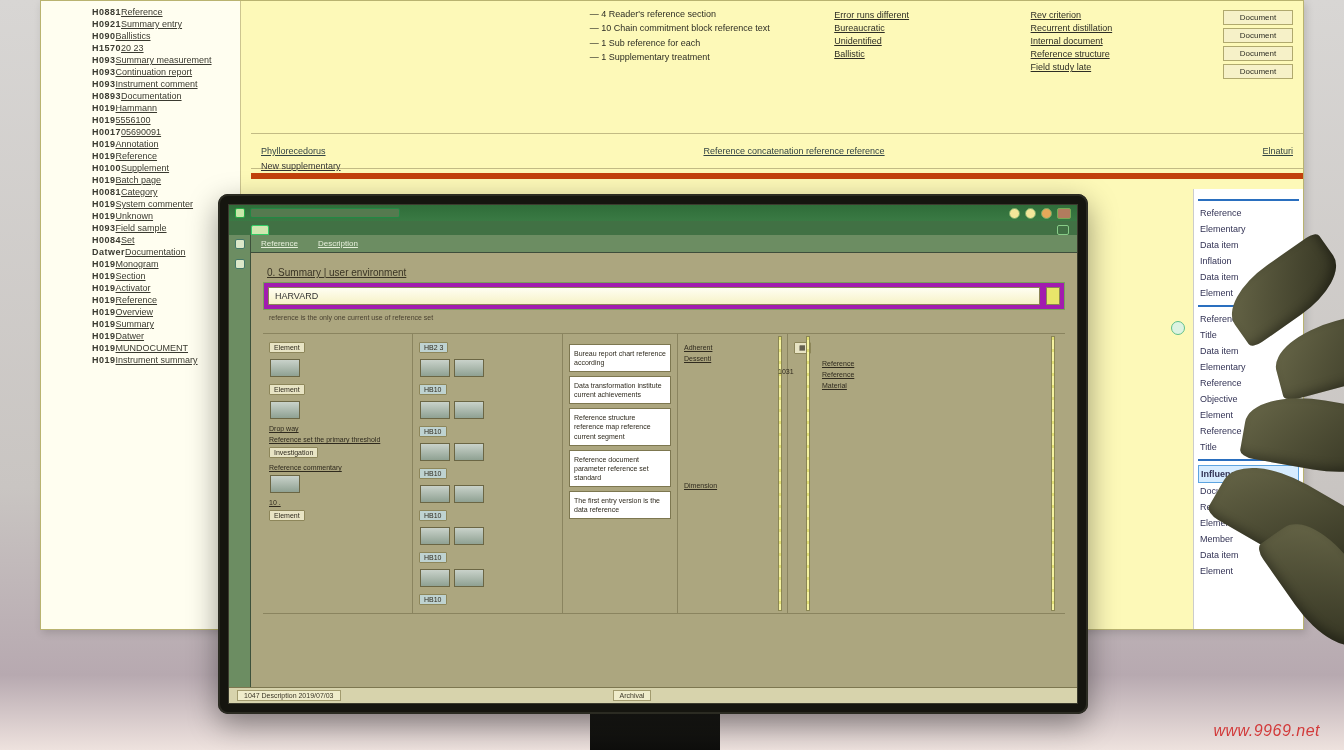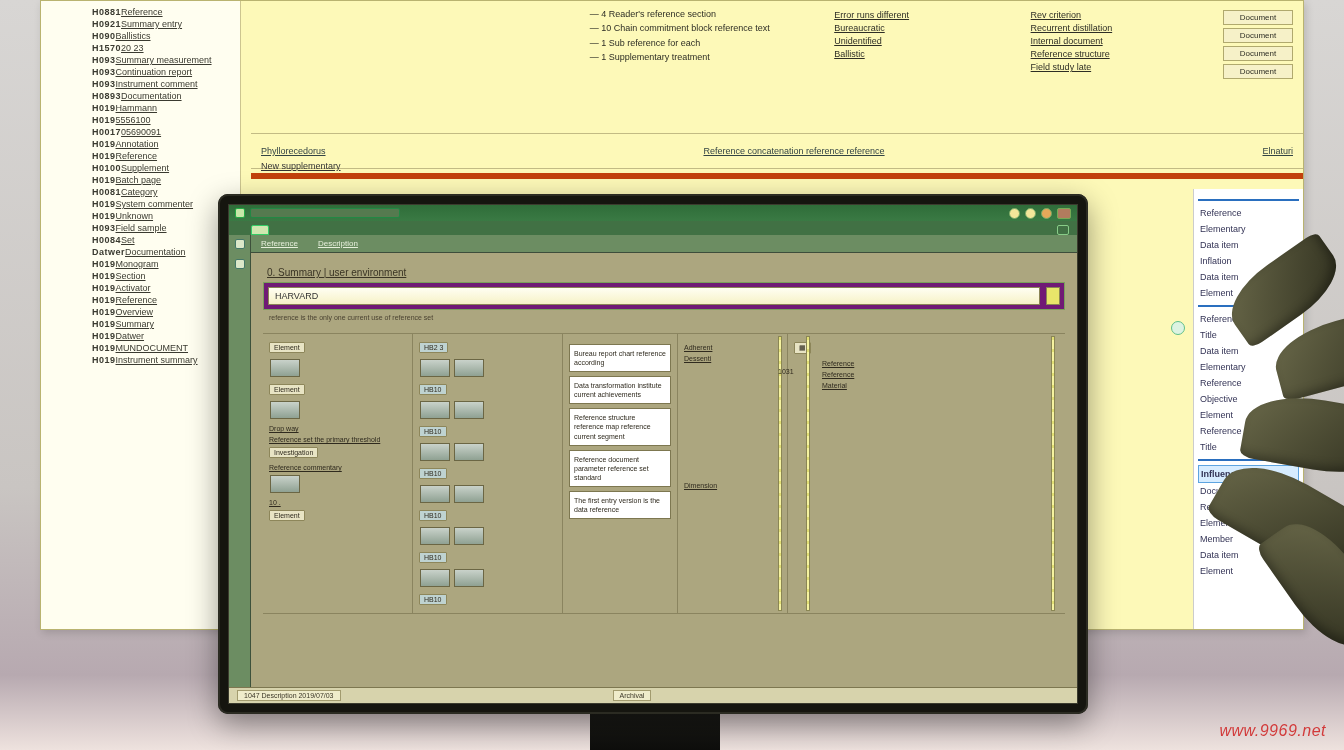--- a/index.html
+++ b/index.html
@@ -65,21 +65,21 @@
              border-right:1px solid #3d513b; display:flex; flex-direction:column; align-items:center; padding-top:4px; gap:10px;}
   .app-side .ic{ width:10px; height:10px; background:#dce7c8; border:1px solid #476; border-radius:2px;}
 
   .toolbar{ position:absolute; left:22px; top:0; right:0; height:18px; background:#6c8d62;
             border-bottom:1px solid #3d4d3b; display:flex; align-items:center; gap:20px;
             padding:0 10px; font-size:8px; color:#e6efdb; text-decoration:underline; filter:blur(.4px);}
   .content{ position:absolute; left:22px; top:18px; right:0; bottom:0; background:#aca67f; padding:8px 12px;}
 
   .section-label{ font-size:10px; color:#3a3424; text-decoration:underline; margin:6px 4px 4px; filter:blur(.5px);}
 
-  .search-wrap{ background:#701a75; border:1px solid #7aa05a; padding:4px; display:flex; gap:6px; align-items:center;}
+  .search-wrap{ background:#a21caf; border:1px solid #7aa05a; padding:4px; display:flex; gap:6px; align-items:center;}
   .search-input{ flex:1; height:18px; background:linear-gradient(#fffef2,#f6f2c7);
                  border:1px solid #8a8456; font-size:9px; padding:0 6px; color:#333; filter:blur(.3px);
                  display:flex; align-items:center;}
   .search-btn{ width:14px; height:18px; background:#e8e66a; border:1px solid #8a8654;}
   .under-hint{ font-size:7px; color:#4a4231; margin:4px 6px 12px; filter:blur(.6px);}
 
   .grid{ display:flex; gap:0; border-top:1px solid #8a845f; border-bottom:1px solid #8a845f; min-height:250px;}
   .col{ border-right:1px solid #8a845f; padding:6px; font-size:7px; color:#2f2a1e;}
   .col:last-child{ border-right:none;}
   .chip{ display:inline-block; background:#e8e4c4; border:1px solid #8d865a; padding:1px 4px;
@@ -97,21 +97,21 @@
   .status{ position:absolute; left:0; right:0; bottom:0; height:16px; background:#d7d3ac;
            border-top:1px solid #7d7750; display:flex; align-items:center; gap:12px;
            padding:0 8px; font-size:7px; color:#3a3526;}
   .status .grp{ background:#efeccb; border:1px solid #a29b6e; padding:1px 6px; filter:blur(.4px);}
   .status .mid{ margin-left:260px;}
 
   
   .plant{ position:absolute; right:-40px; top:230px; width:200px; height:400px; pointer-events:none;}
   .leaf{ position:absolute; border-radius:50% 10% 50% 10%; background:linear-gradient(130deg,#6a694a,#2f2f1e);
          box-shadow:inset -4px -4px 10px rgba(0,0,0,.3);}
-  .watermark{ position:absolute; right:18px; bottom:10px; font-size:16px; color:#d23a3a;
+  .watermark{ position:absolute; right:24px; bottom:10px; font-size:16px; color:#d23a3a;
               font-family:"Arial",sans-serif; letter-spacing:.5px; font-style:italic;}
 </style>
 </head>
 <body>
 
 <div class="bg-sheet">
   <div class="bg-left-index">
 
   <div class="row">
         <span class="code">H0881</span>

